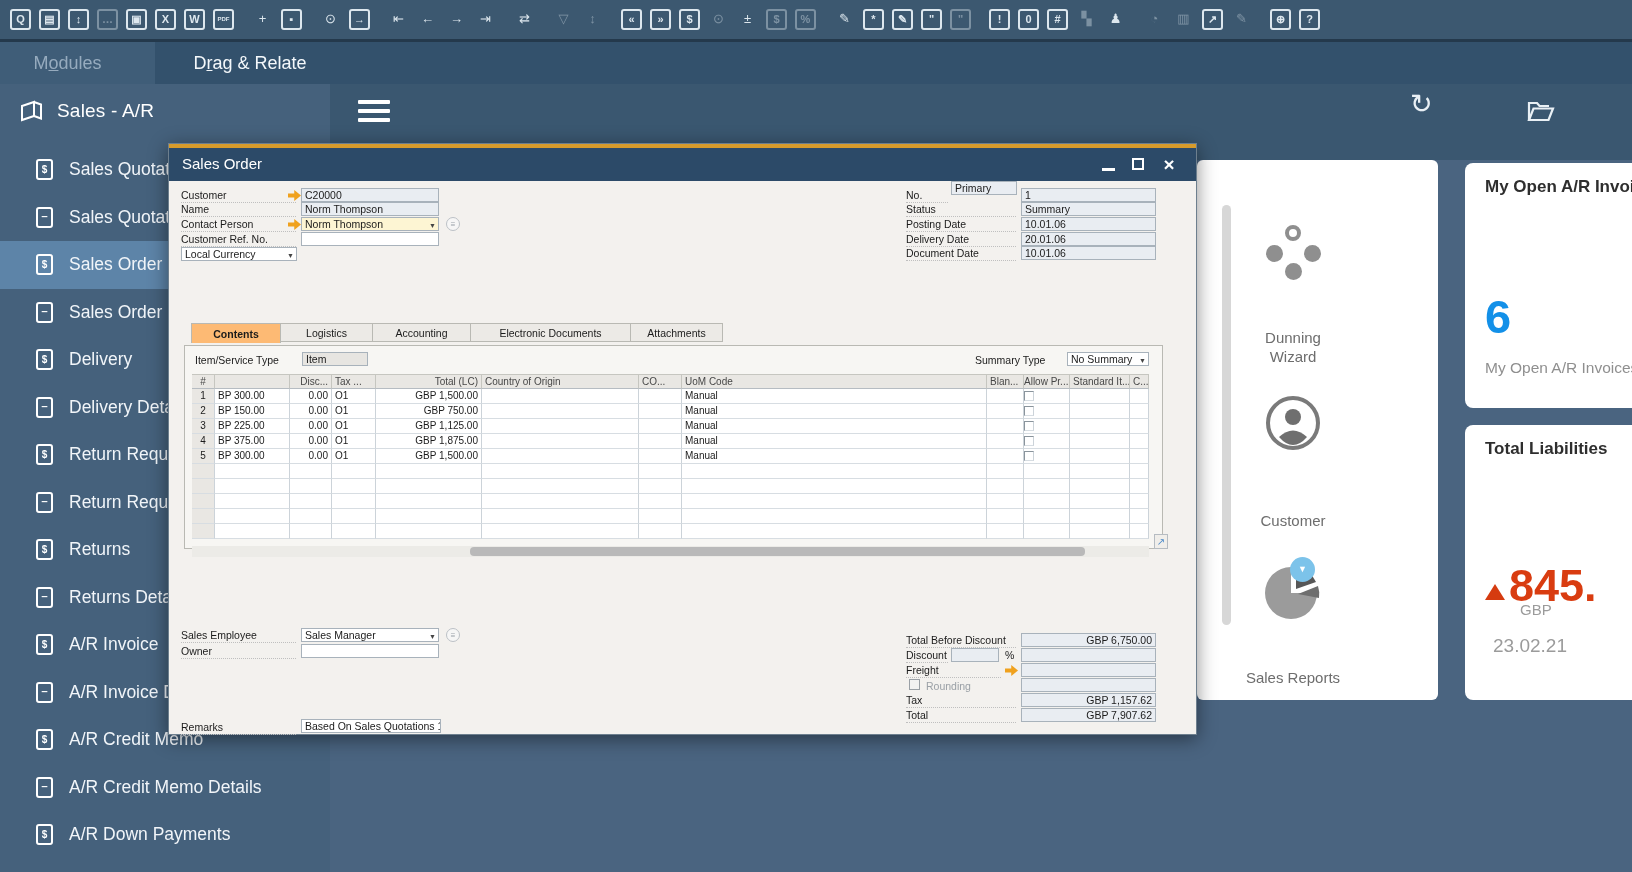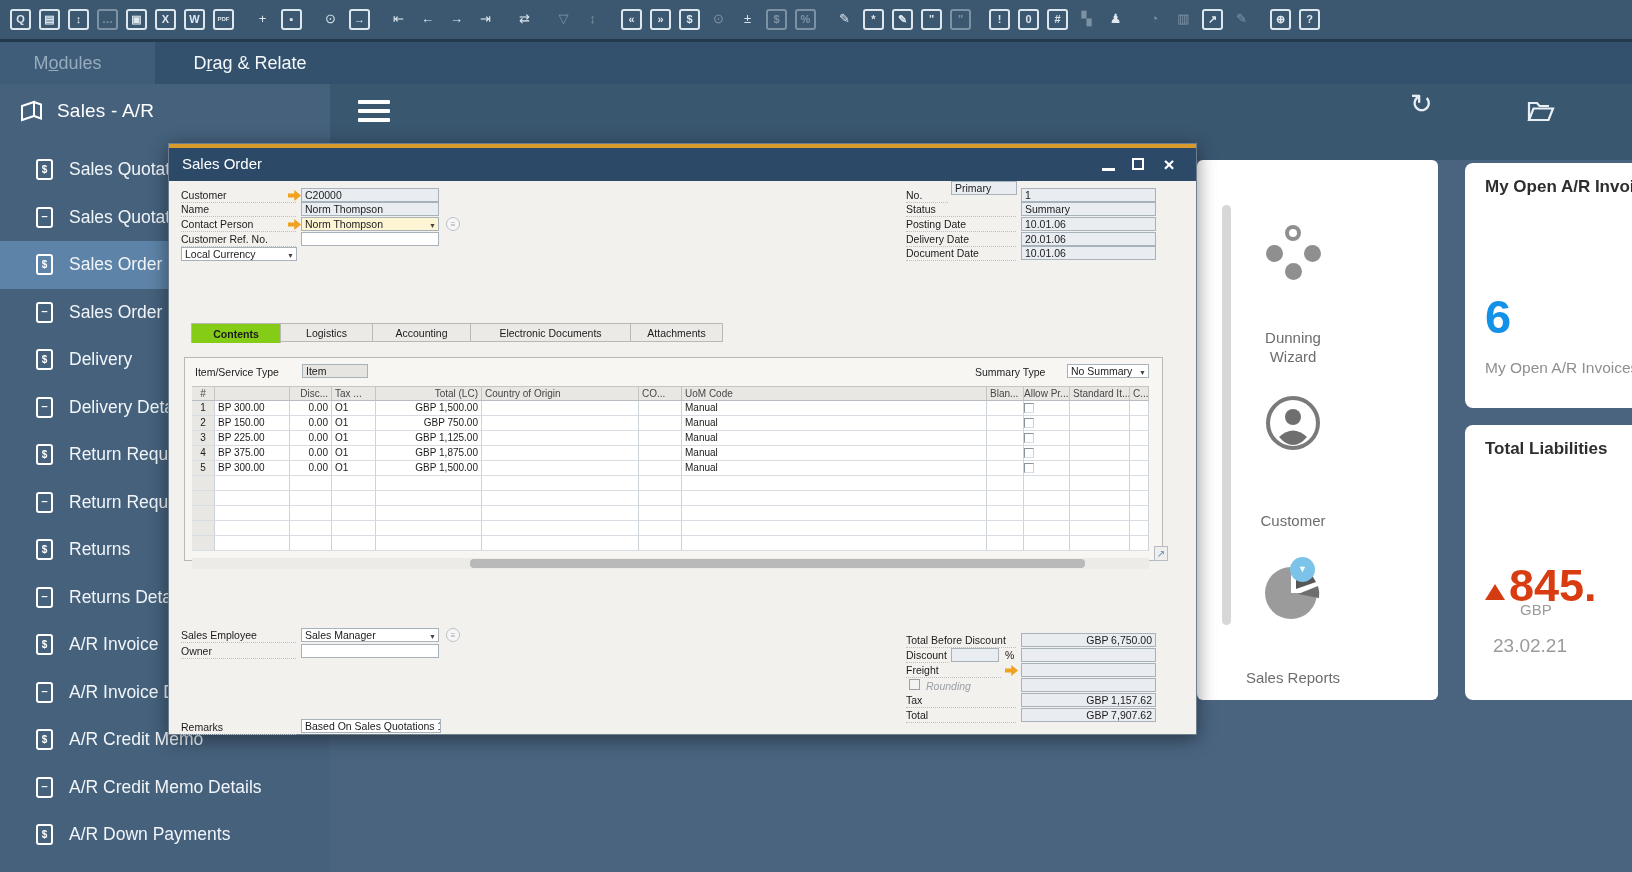--- a/index.html
+++ b/index.html
@@ -109,23 +109,23 @@
             color:#9aa2a9;font-size:8px;text-align:center;line-height:13px;background:#f6f6f6;}
 
   .dtabs{position:absolute;left:22px;top:142px;display:flex;}
   .dtab{height:19px;border:1px solid #b9b9b3;border-left:none;background:#eceae6;font-size:10.5px;
         display:flex;align-items:center;justify-content:center;cursor:pointer;position:relative;}
   .dtabs div:nth-of-type(1){width:90px;border-left:1px solid #b9b9b3;}
   .dtabs div:nth-of-type(2){width:92px;}
   .dtabs div:nth-of-type(3){width:98px;}
   .dtabs div:nth-of-type(4){width:160px;}
   .dtabs div:nth-of-type(5){width:92px;}
-  .dtab.active{background:#84cc16;height:20px;z-index:2;border-bottom:none;font-weight:bold;}
-
-  .tabbox{position:absolute;left:15px;top:176px;width:979px;height:204px;background:#f7f6f3;border:1px solid #b9b9b3;}
+  .dtab.active{background:#fdba74;height:20px;z-index:2;border-bottom:none;font-weight:bold;}
+
+  .tabbox{position:absolute;left:15px;top:164px;width:979px;height:204px;background:#f7f6f3;border:1px solid #b9b9b3;}
   .grid{position:absolute;left:7px;top:28px;width:957px;}
   .ghead,.trow{display:flex;height:15px;}
   .ghead span{background:#e9e7e3;border-right:1px solid #c6c6c0;border-bottom:1px solid #b6bcc2;
               border-top:1px solid #c6c6c0;color:#474747;padding:0 3px;line-height:14px;font-size:10px;
               white-space:nowrap;overflow:hidden;}
   .trow span{background:#fff;border-right:1px solid #ccd3d9;border-bottom:1px solid #d7dde2;
              padding:0 3px;line-height:14px;font-size:10px;white-space:nowrap;overflow:hidden;}
   .trow span.rowno{background:#e9e7e3;}
   .c0{width:23px;text-align:center;}
   .c1{width:75px;}
@@ -138,21 +138,21 @@
   .c8{width:37px;}
   .c9{width:46px;text-align:left;padding:0!important;}
   .c10{width:60px;}
   .c11{width:19px;}
   .cbx{display:inline-block;width:10px;height:10px;border:1px solid #8a949c;background:#fff;margin-top:2px;cursor:pointer;}
   .corner{position:absolute;left:969px;top:188px;width:14px;height:15px;background:#f0eeea;
           border:1px solid #b6bcc2;color:#4a89c8;font-size:10px;line-height:13px;text-align:center;cursor:pointer;}
   .hscroll-track{position:absolute;left:7px;top:200px;width:957px;height:11px;background:#ecebe7;}
   .hscroll{position:absolute;left:285px;top:201px;width:615px;height:9px;background:#b9b9b9;border-radius:4px;cursor:pointer;}
   .chk{position:absolute;width:11px;height:11px;border:1px solid #9aa0a6;background:#f2f2f2;cursor:pointer;}
-  .graylab{position:absolute;color:#9aa0a6;white-space:nowrap;font-style:italic;}
+  .graylab{position:absolute;color:#9aa0a6;white-space:nowrap;}
 </style>
 </head>
 <body>
 
 <div class="stage">
 
   <div class="toolbar">
 
       <span class="tbi boxed">Q</span>
 

